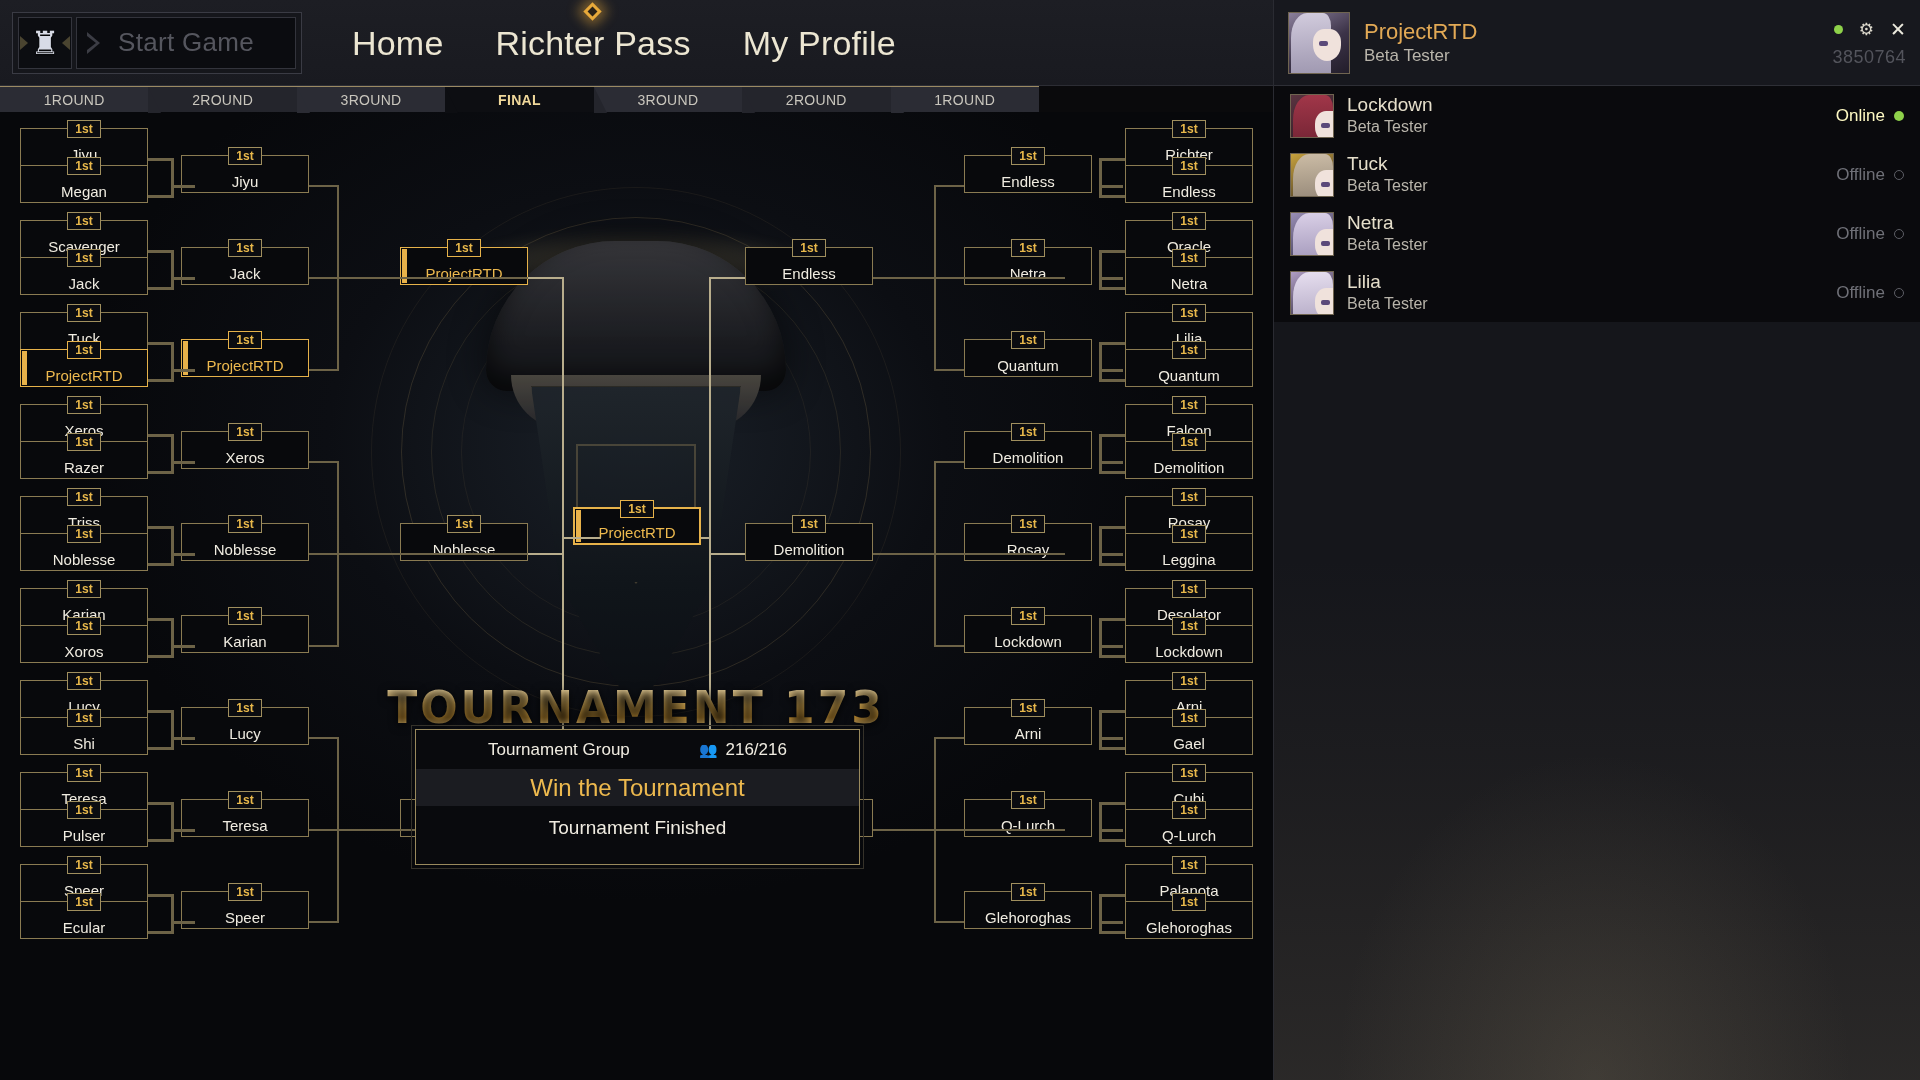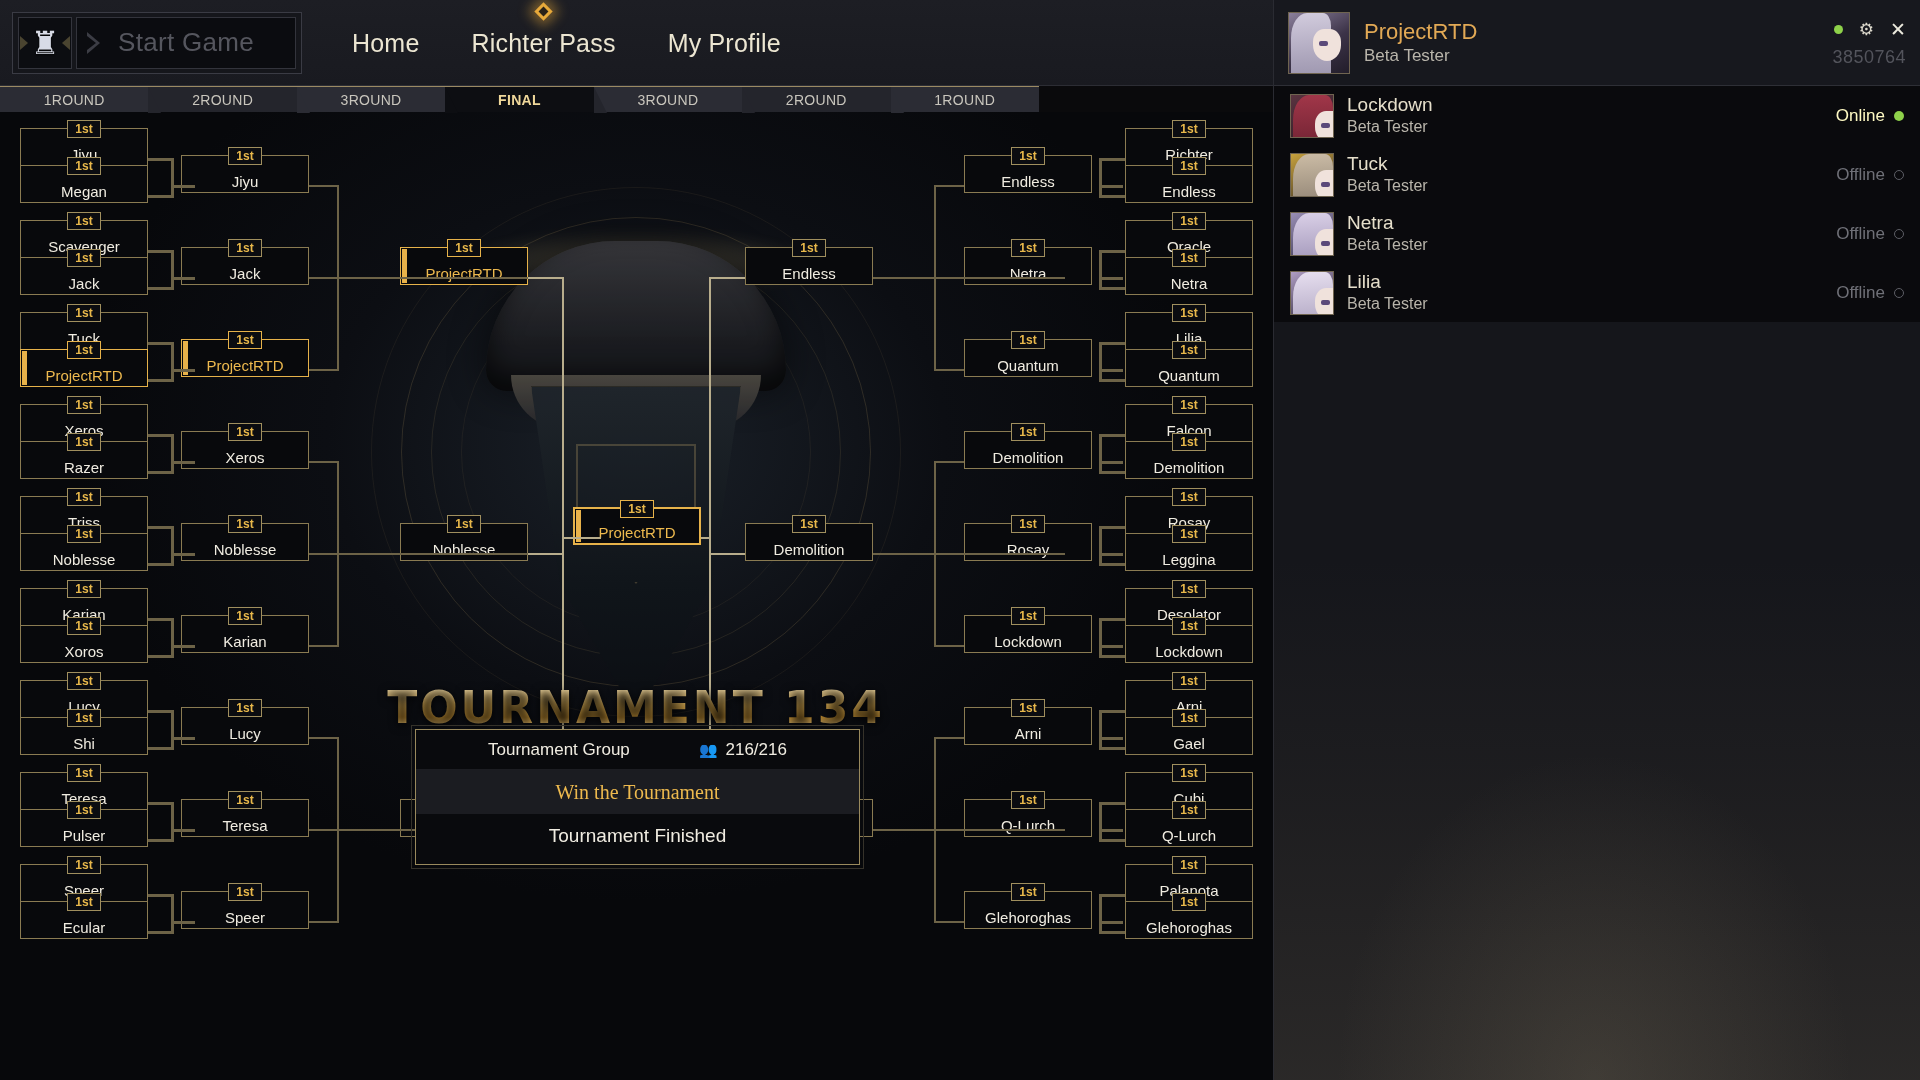--- a/index.html
+++ b/index.html
@@ -46,21 +46,21 @@
   }
   .startgame-btn .chev2{
     position:absolute; left:10px; top:50%; margin-top:-7px;
     width:0;height:0;border-top:7px solid transparent;border-bottom:7px solid transparent;
     border-left:9px solid #0b0c10;
   }
   .startgame-label{ font-size:26px; color:#55565e; letter-spacing:.3px; }
 
   .nav{ display:flex; align-items:center; margin-left:24px; gap:0; }
   .nav-item{
-    position:relative; padding:0 26px; font-size:25px; color:#ece6d2;
+    position:relative; padding:0 26px; font-size:34px; color:#ece6d2;
     letter-spacing:.2px; cursor:pointer; line-height:86px;
   }
   .nav-item .dia{
     position:absolute; left:50%; top:5px; margin-left:-7px;
     width:13px;height:13px; background:#e7a93a; transform:rotate(45deg);
     box-shadow:0 0 12px 5px rgba(231,169,58,.45);
   }
   .nav-item .dia:after{
     content:""; position:absolute; left:3px; top:3px; width:7px;height:7px;
     background:#2a2218; transform:rotate(0deg);
@@ -188,22 +188,22 @@
     outline-offset:3px;
   }
   .info-top{
     height:40px; display:flex; align-items:center; justify-content:center;
     gap:70px; border-bottom:1px solid #1c1d22;
   }
   .info-top .lbl{ font-size:17px; color:#f0ece1; }
   .info-top .cnt{ font-size:17px; color:#f0ece1; display:flex; align-items:center; gap:7px; }
   .ppl{ font-size:15px; color:#dcd8cc; }
   .info-mid{
-    height:44px; background:#1b1c21; display:flex; align-items:center;
-    justify-content:center; font-size:20px; color:#edb94e;font-family:Liberation Serif, serif;
+    height:36px; background:#1b1c21; display:flex; align-items:center;
+    justify-content:center; font-size:24px; color:#edb94e;
   }
   .info-bot{
     height:44px; display:flex; align-items:center; justify-content:center;
     font-size:19px; color:#f0ece1;
   }
 
   
   .rightpanel{
     position:absolute; left:1273px; top:0; width:647px; height:1080px;
     background:#15161b; border-left:1px solid #2a2b32;
@@ -712,21 +712,21 @@
         <div class="ln" style="left: 934px; top: 809px; width: 30px; height: 2px;"></div>
         <div class="ln" style="left: 934px; top: 625px; width: 2px; height: 184px;"></div>
         <div class="ln" style="left: 873px; top: 717px; width: 192px; height: 2px;"></div>
         <div class="ln light" style="left: 709px; top: 165px; width: 36px; height: 2px;"></div>
         <div class="ln light" style="left: 709px; top: 441px; width: 36px; height: 2px;"></div>
         <div class="ln light" style="left: 709px; top: 717px; width: 36px; height: 2px;"></div>
         <div class="ln light" style="left: 709px; top: 165px; width: 2px; height: 552px;"></div>
         <div class="ln light" style="left: 701px; top: 425px; width: 8px; height: 2px;"></div>
       </div>
 
-    <div class="tourney-title">TOURNAMENT 134</div>
+    <div class="tourney-title">TOURNAMENT 173</div>
 
     <div class="infobox">
       <div class="info-top">
         <span class="lbl">Tournament Group</span>
         <span class="cnt">
           <span class="ppl">👥</span>
           <span>216/216</span>
         </span>
       </div>
       <div class="info-mid">Win the Tournament</div>

